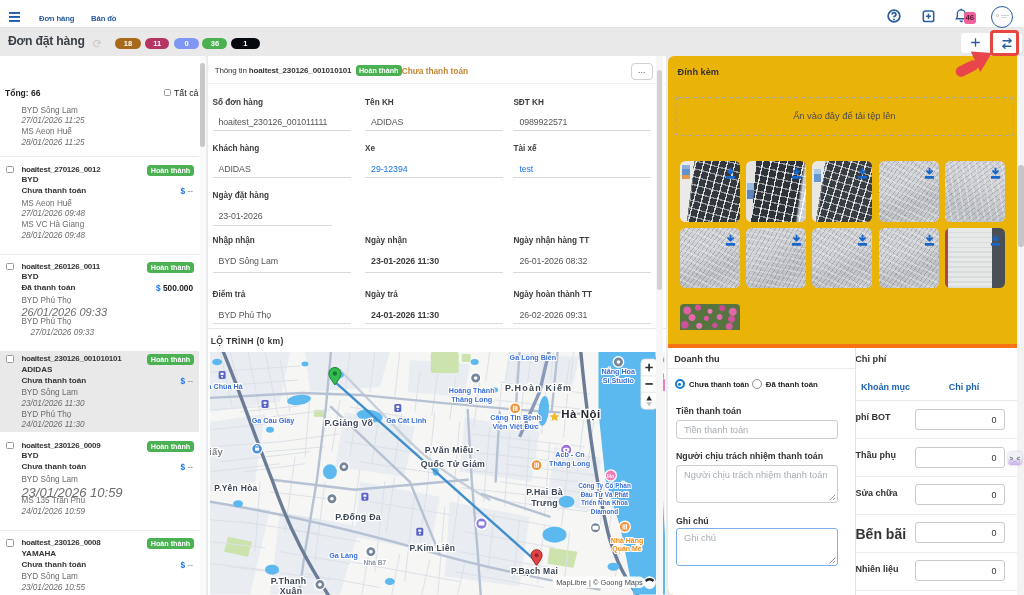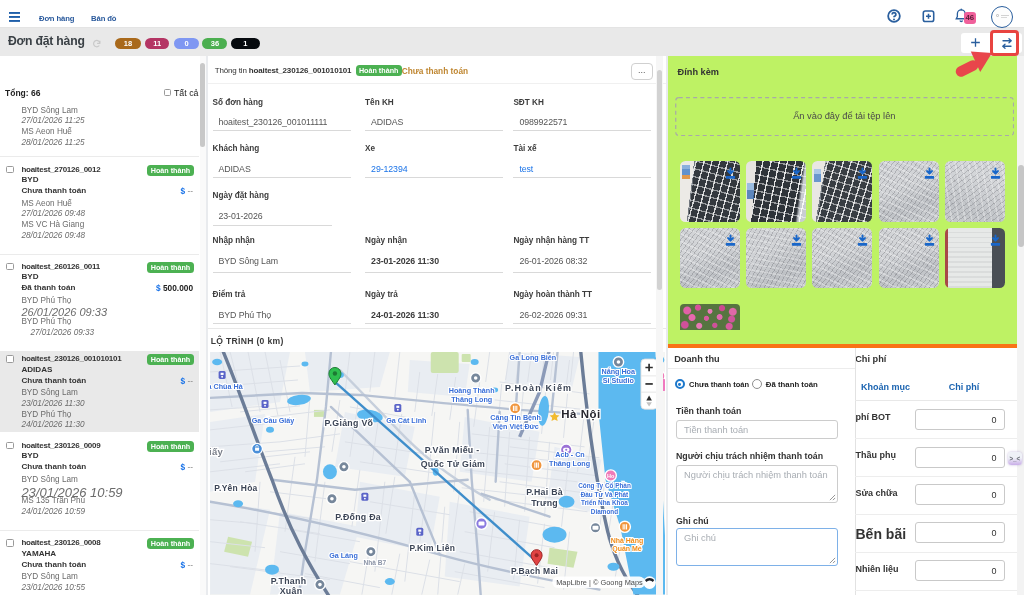--- a/index.html
+++ b/index.html
@@ -10,21 +10,21 @@
   #hdr { left:0; top:0; width:1024px; height:28px; background:#fff; border-bottom:1px solid #e4e4e4; }
   .toplink { position:absolute; top:14px; font-size:7.7px; color:#29599c; font-weight:bold; letter-spacing:-0.1px; }
   
   #tbar { left:0; top:28px; width:1024px; height:28px; background:#e9e9e9; }
   #tbar h1 { position:absolute; left:8px; top:6px; font-size:12.2px; color:#3a4045; letter-spacing:-0.2px;}
   .pill { position:absolute; top:9.5px; height:11px; border-radius:6px; color:#fff; font-size:7.5px; font-weight:bold; text-align:center; line-height:11.5px; }
   .tbtn { position:absolute; top:5px; width:30.5px; height:20px; background:#fff; text-align:center; }
   
   #sidebar { left:0; top:56px; width:205.5px; height:539px; background:#fff; overflow:hidden; }
   #midpanel { left:207.5px; top:56px; width:458.5px; height:539px; background:#fff; overflow:hidden; }
-  #rightpanel { left:668px; top:56px; width:356px; height:539px; background:#bef264; overflow:hidden; }
+  #rightpanel { left:668px; top:56px; width:356px; height:539px; background:#eab308; overflow:hidden;border-radius:6px; }
   .badge { position:absolute; height:11px; border-radius:3.5px; background:#4cb152; color:#fff; font-size:7.2px; font-weight:bold; text-align:center; line-height:11.5px; padding:0 3.4px; }
   .cb { position:absolute; width:7.5px; height:7.5px; border:1px solid #9a9a9a; border-radius:1.5px; background:#fff; }
   .sdiv { position:absolute; left:0; width:199px; border-top:1px solid #ebebeb; }
   
   .flabel { position:absolute; font-size:8.2px; font-weight:bold; color:#3c3c3c; }
   .fval { position:absolute; font-size:8.8px; letter-spacing:-0.1px; color:#555; }
   .fline { position:absolute; border-bottom:1px solid #d9d9d9; height:0; }
   
   .rlabel { position:absolute; font-size:8.8px; font-weight:bold; color:#333; }
   .inp { position:absolute; border:1px solid #ccc; border-radius:3px; background:#fff; }

